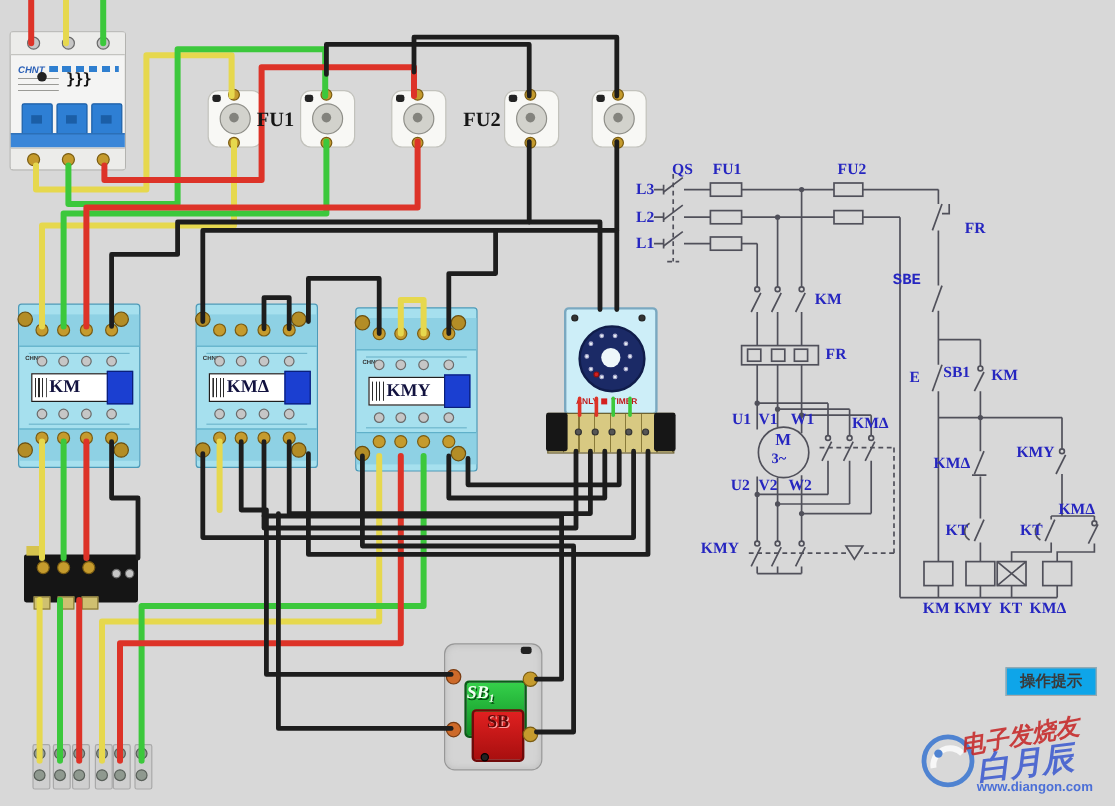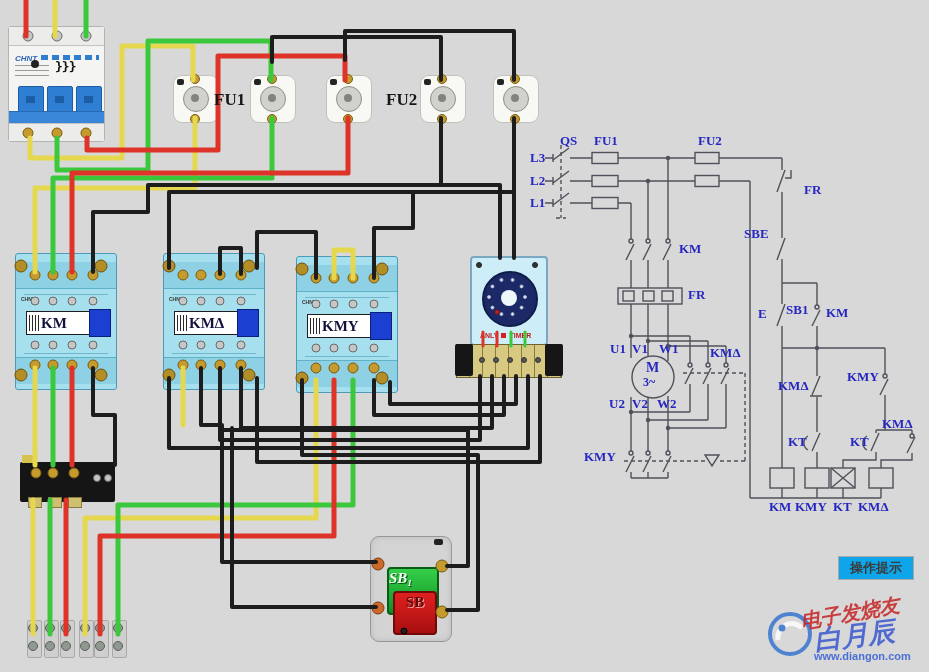--- a/index.html
+++ b/index.html
@@ -462,21 +462,21 @@
   <div id="schem-labels">
       <div class="sl" style="left: 560px; top: 133px;">QS</div>
       <div class="sl" style="left: 594px; top: 133px;">FU1</div>
       <div class="sl" style="left: 698px; top: 133px;">FU2</div>
       <div class="sl" style="left: 530px; top: 150px;">L3</div>
       <div class="sl" style="left: 530px; top: 173px;">L2</div>
       <div class="sl" style="left: 530px; top: 195px;">L1</div>
       <div class="sl" style="left: 679px; top: 241px;">KM</div>
       <div class="sl" style="left: 688px; top: 287px;">FR</div>
       <div class="sl" style="left: 804px; top: 182px;">FR</div>
-      <div class="sl" style="left: 744px; top: 226px;">SBE</div>
+      <div class="sl" style="left: 744px; top: 226px; font-family: Liberation Mono, monospace;">SBE</div>
       <div class="sl" style="left: 758px; top: 306px;">E</div>
       <div class="sl" style="left: 786px; top: 302px;">SB1</div>
       <div class="sl" style="left: 826px; top: 305px;">KM</div>
       <div class="sl" style="left: 610px; top: 341px;">U1</div>
       <div class="sl" style="left: 632px; top: 341px;">V1</div>
       <div class="sl" style="left: 659px; top: 341px;">W1</div>
       <div class="sl" style="left: 646px; top: 360px; font-size: 14px;">M</div>
       <div class="sl" style="left: 643px; top: 375px; font-size: 12px;">3~</div>
       <div class="sl" style="left: 609px; top: 396px;">U2</div>
       <div class="sl" style="left: 632px; top: 396px;">V2</div>

